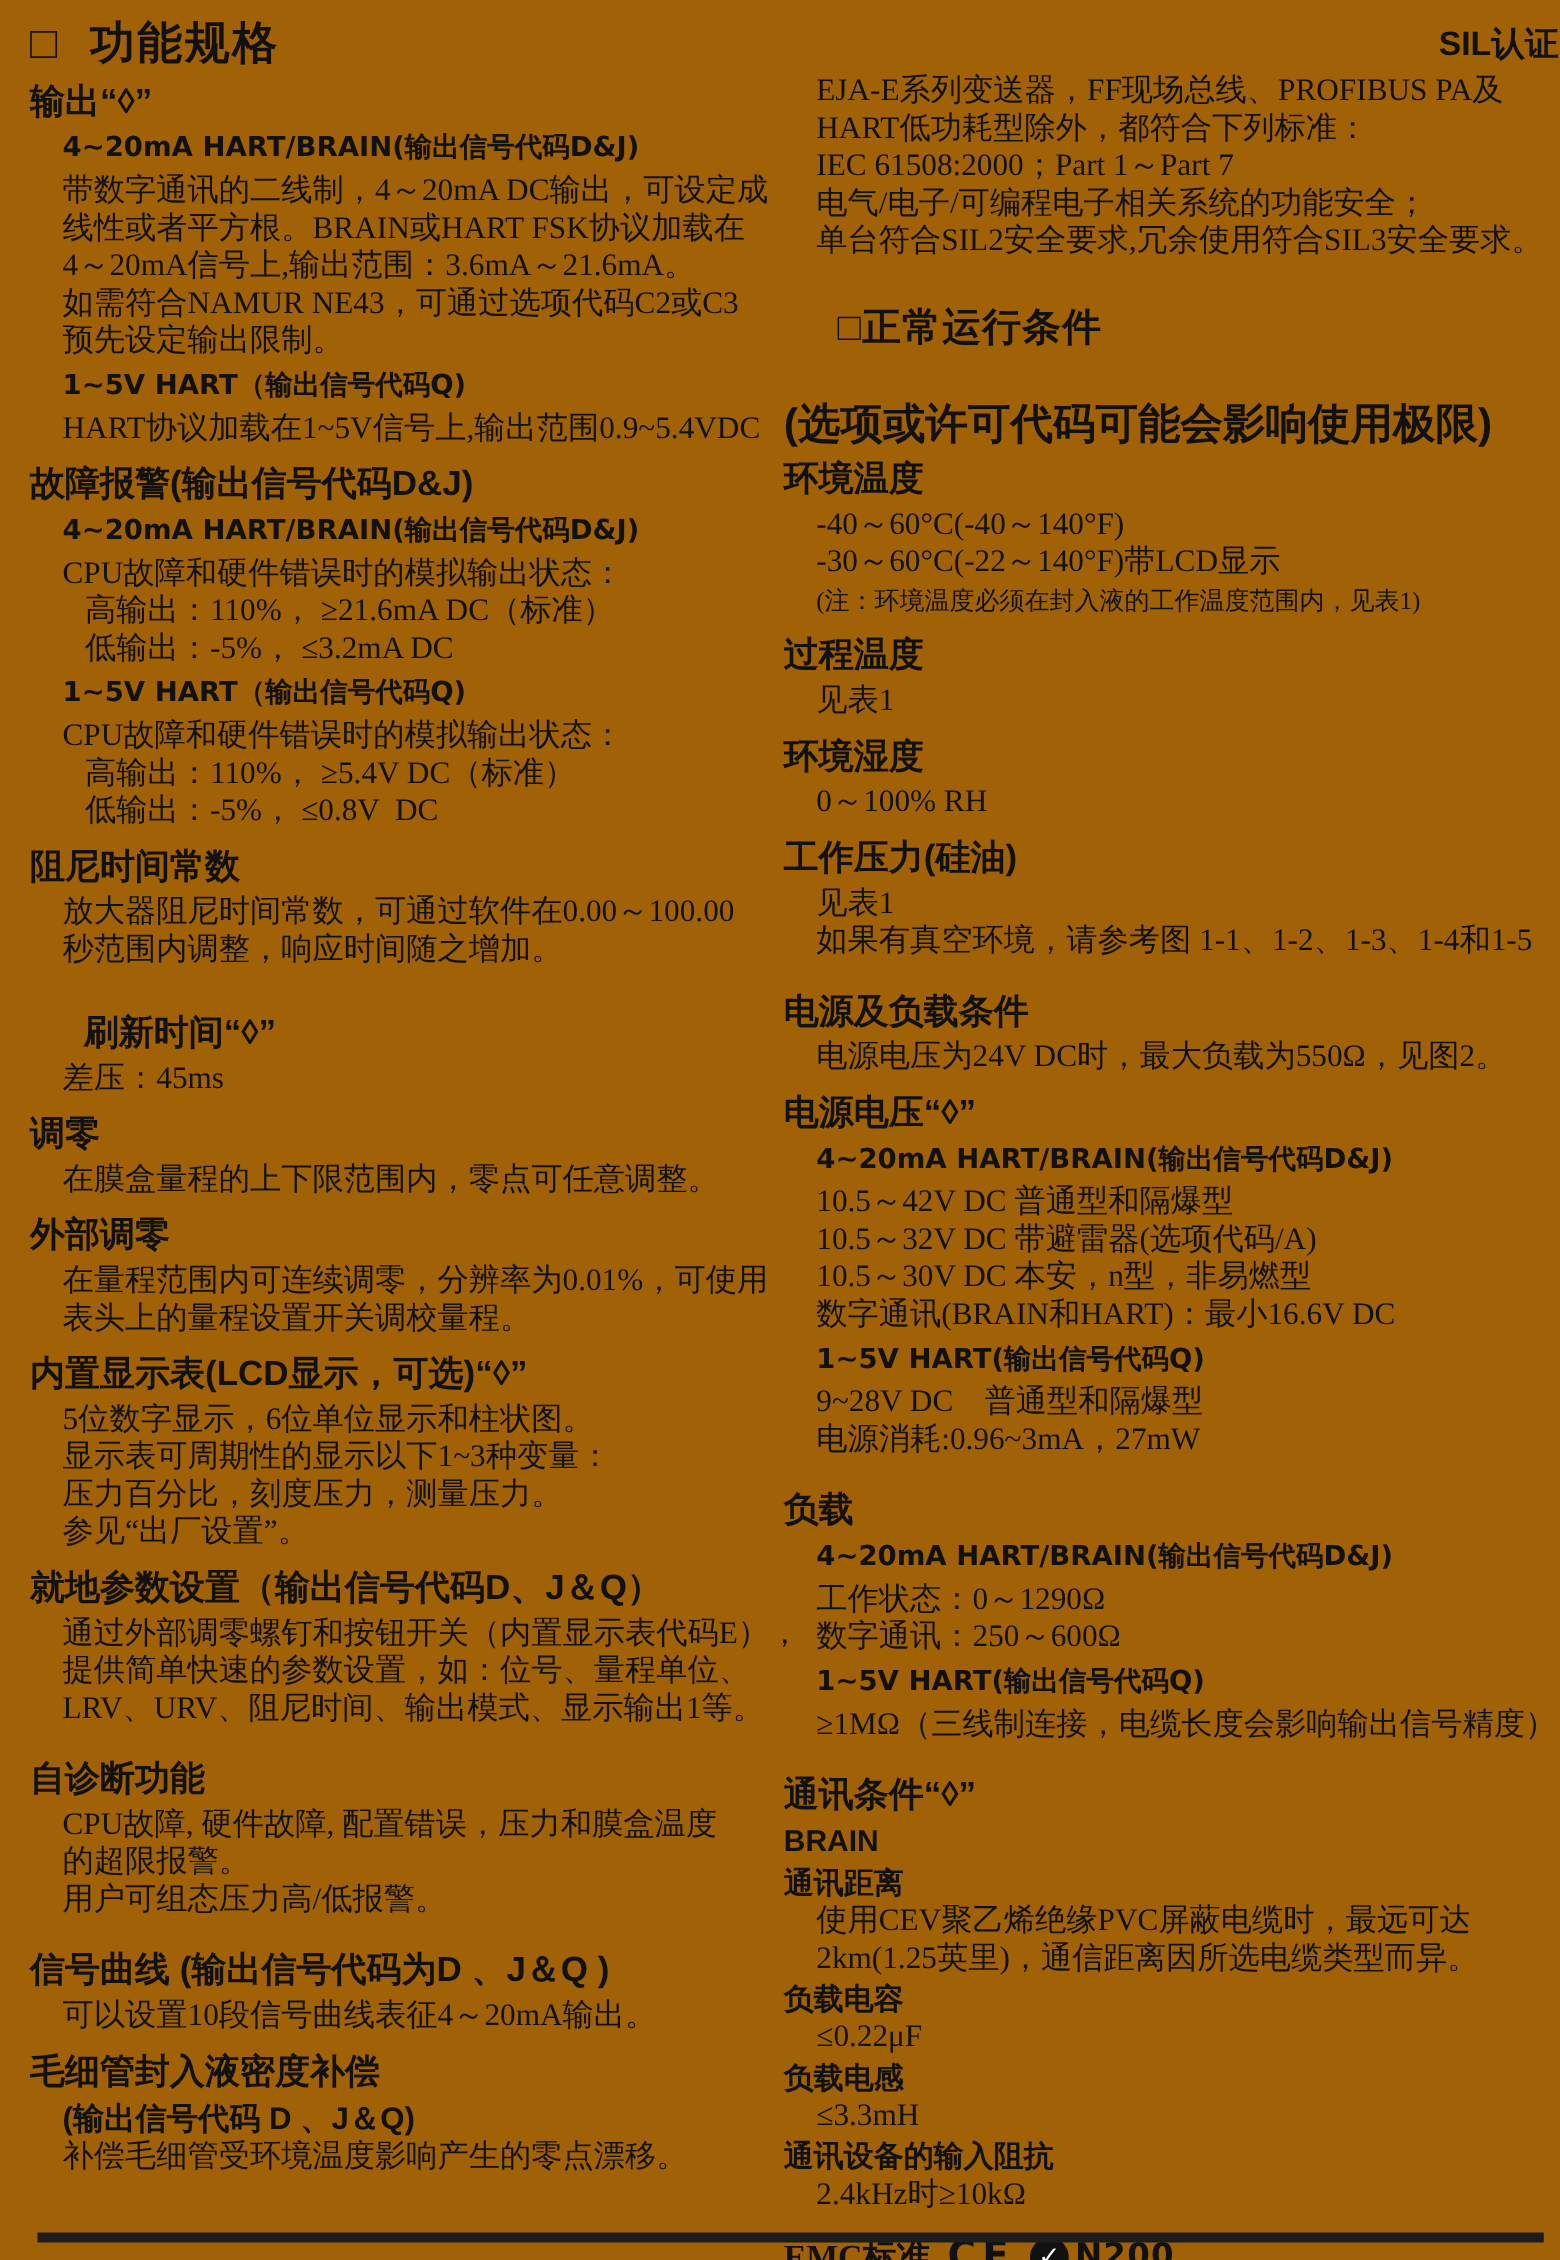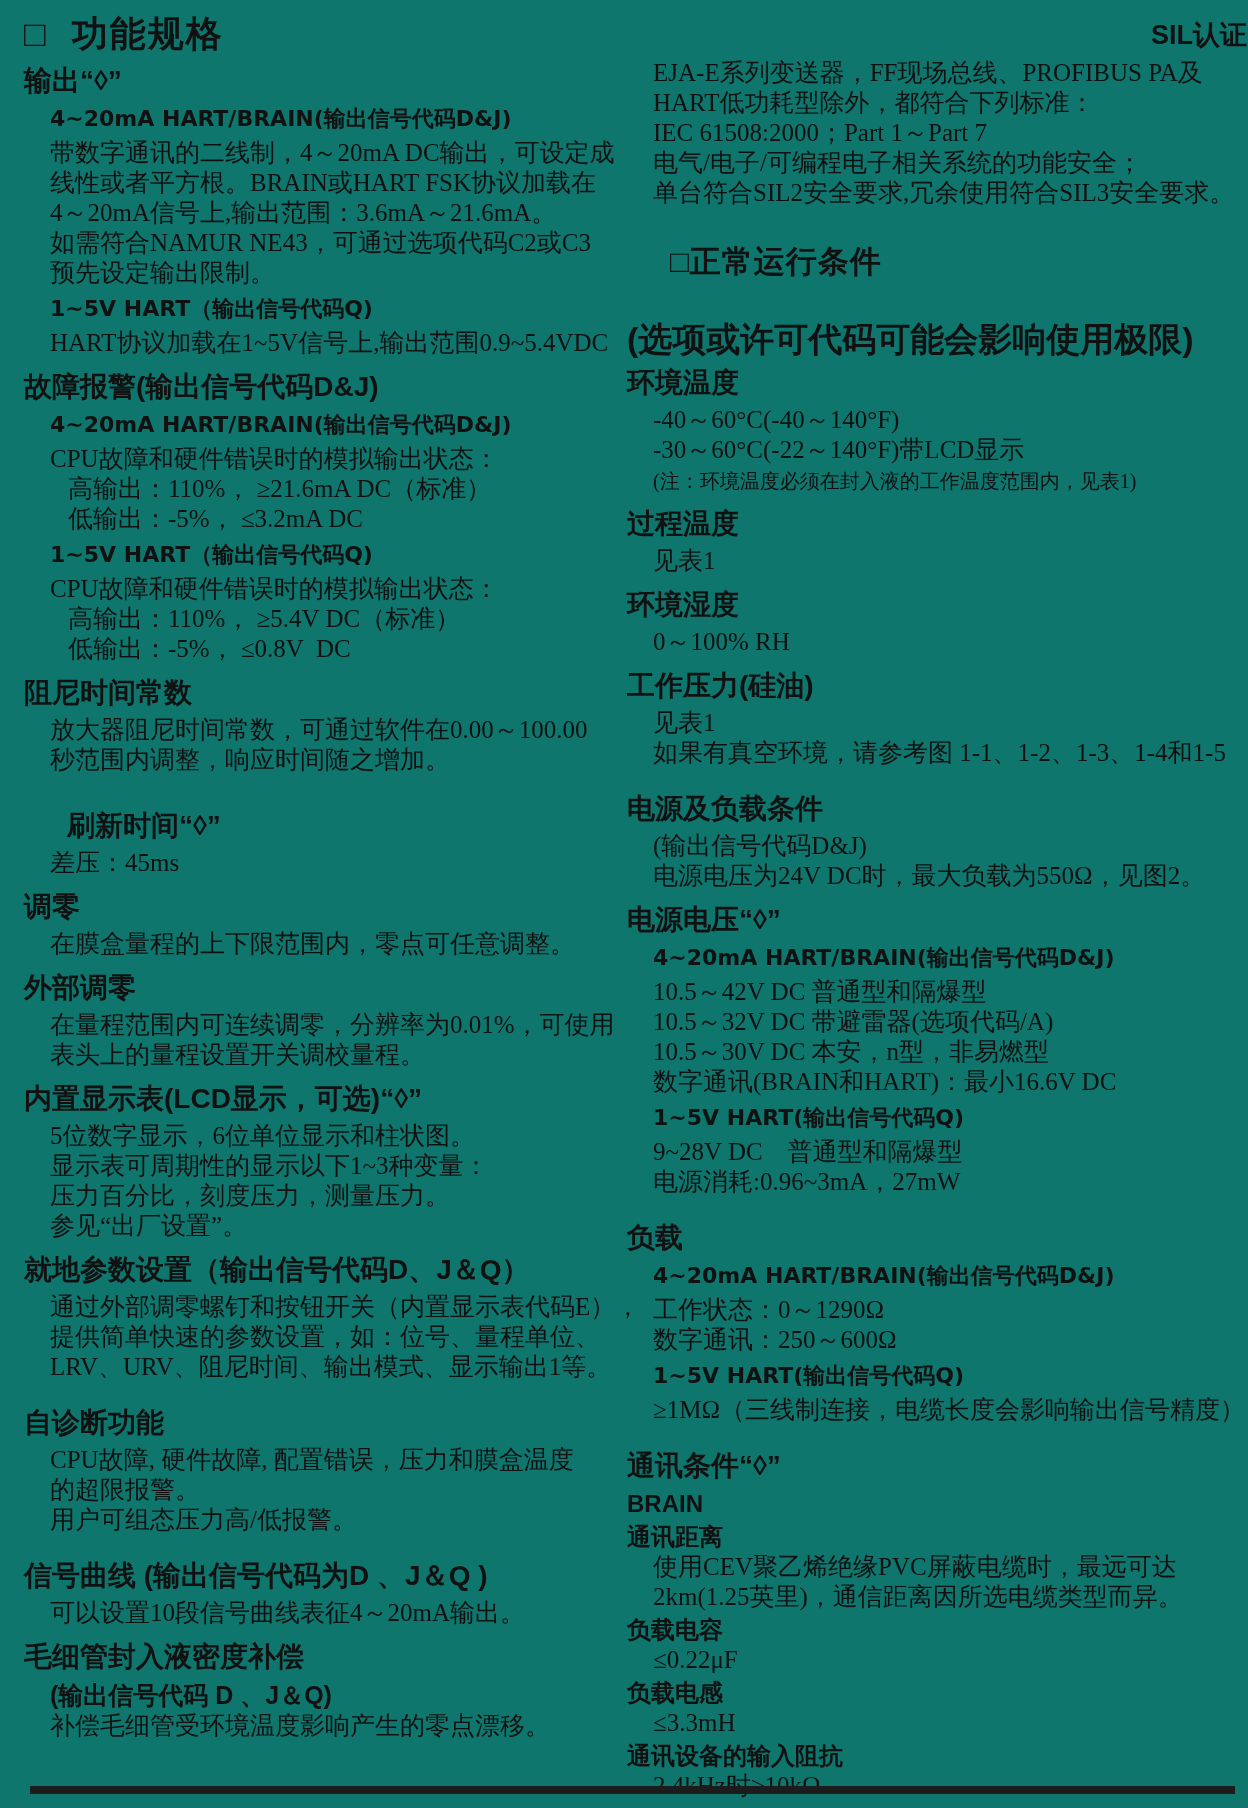--- a/index.html
+++ b/index.html
@@ -1,16 +1,16 @@
 <!DOCTYPE html>
 <html><head>
 <meta charset="utf-8">
 <style>
   html,body{margin:0;padding:0;background:#e8e8e8;}
-  .page{position:relative;width:1248px;height:1808px;background:#0f766e;overflow:hidden;
+  .page{position:relative;width:1248px;height:1808px;background:#a16207;overflow:hidden;
         font-family:"Liberation Serif",serif;color:#111;}
   .col{position:absolute;top:0;}
   #col-left{left:24px;top:12px;width:534px;}
   #col-right{left:627px;top:16px;width:620px;}
   .ln{white-space:pre;}
   
   .h1{font-family:"Liberation Sans",sans-serif;font-weight:bold;font-size:36px;line-height:44px;
       letter-spacing:2px;margin-bottom:8px;}
   #col-right .h1{font-size:31px;line-height:40px;letter-spacing:1px;}
   .h1sub{font-family:"Liberation Sans",sans-serif;font-weight:bold;font-size:34px;line-height:34px;
@@ -115,21 +115,20 @@
       <div class="ln b">-30～60°C(-22～140°F)带LCD显示</div>
       <div class="ln note">(注：环境温度必须在封入液的工作温度范围内，见表1)</div>
       <div class="ln h2">过程温度</div>
       <div class="ln b">见表1</div>
       <div class="ln h2">环境湿度</div>
       <div class="ln b">0～100% RH</div>
       <div class="ln h2">工作压力(硅油)</div>
       <div class="ln b">见表1</div>
       <div class="ln b">如果有真空环境，请参考图 1-1、1-2、1-3、1-4和1-5</div>
       <div class="ln h2 gap2">电源及负载条件</div>
-      <div class="ln b">(输出信号代码D&amp;J)</div>
       <div class="ln b">电源电压为24V DC时，最大负载为550Ω，见图2。</div>
       <div class="ln h2">电源电压“◊”</div>
       <div class="ln h3">4~20mA HART/BRAIN(输出信号代码D&amp;J)</div>
       <div class="ln b">10.5～42V DC 普通型和隔爆型</div>
       <div class="ln b">10.5～32V DC 带避雷器(选项代码/A)</div>
       <div class="ln b">10.5～30V DC 本安，n型，非易燃型</div>
       <div class="ln b">数字通讯(BRAIN和HART)：最小16.6V DC</div>
       <div class="ln h3">1~5V HART(输出信号代码Q)</div>
       <div class="ln b">9~28V DC　普通型和隔爆型</div>
       <div class="ln b">电源消耗:0.96~3mA，27mW</div>

